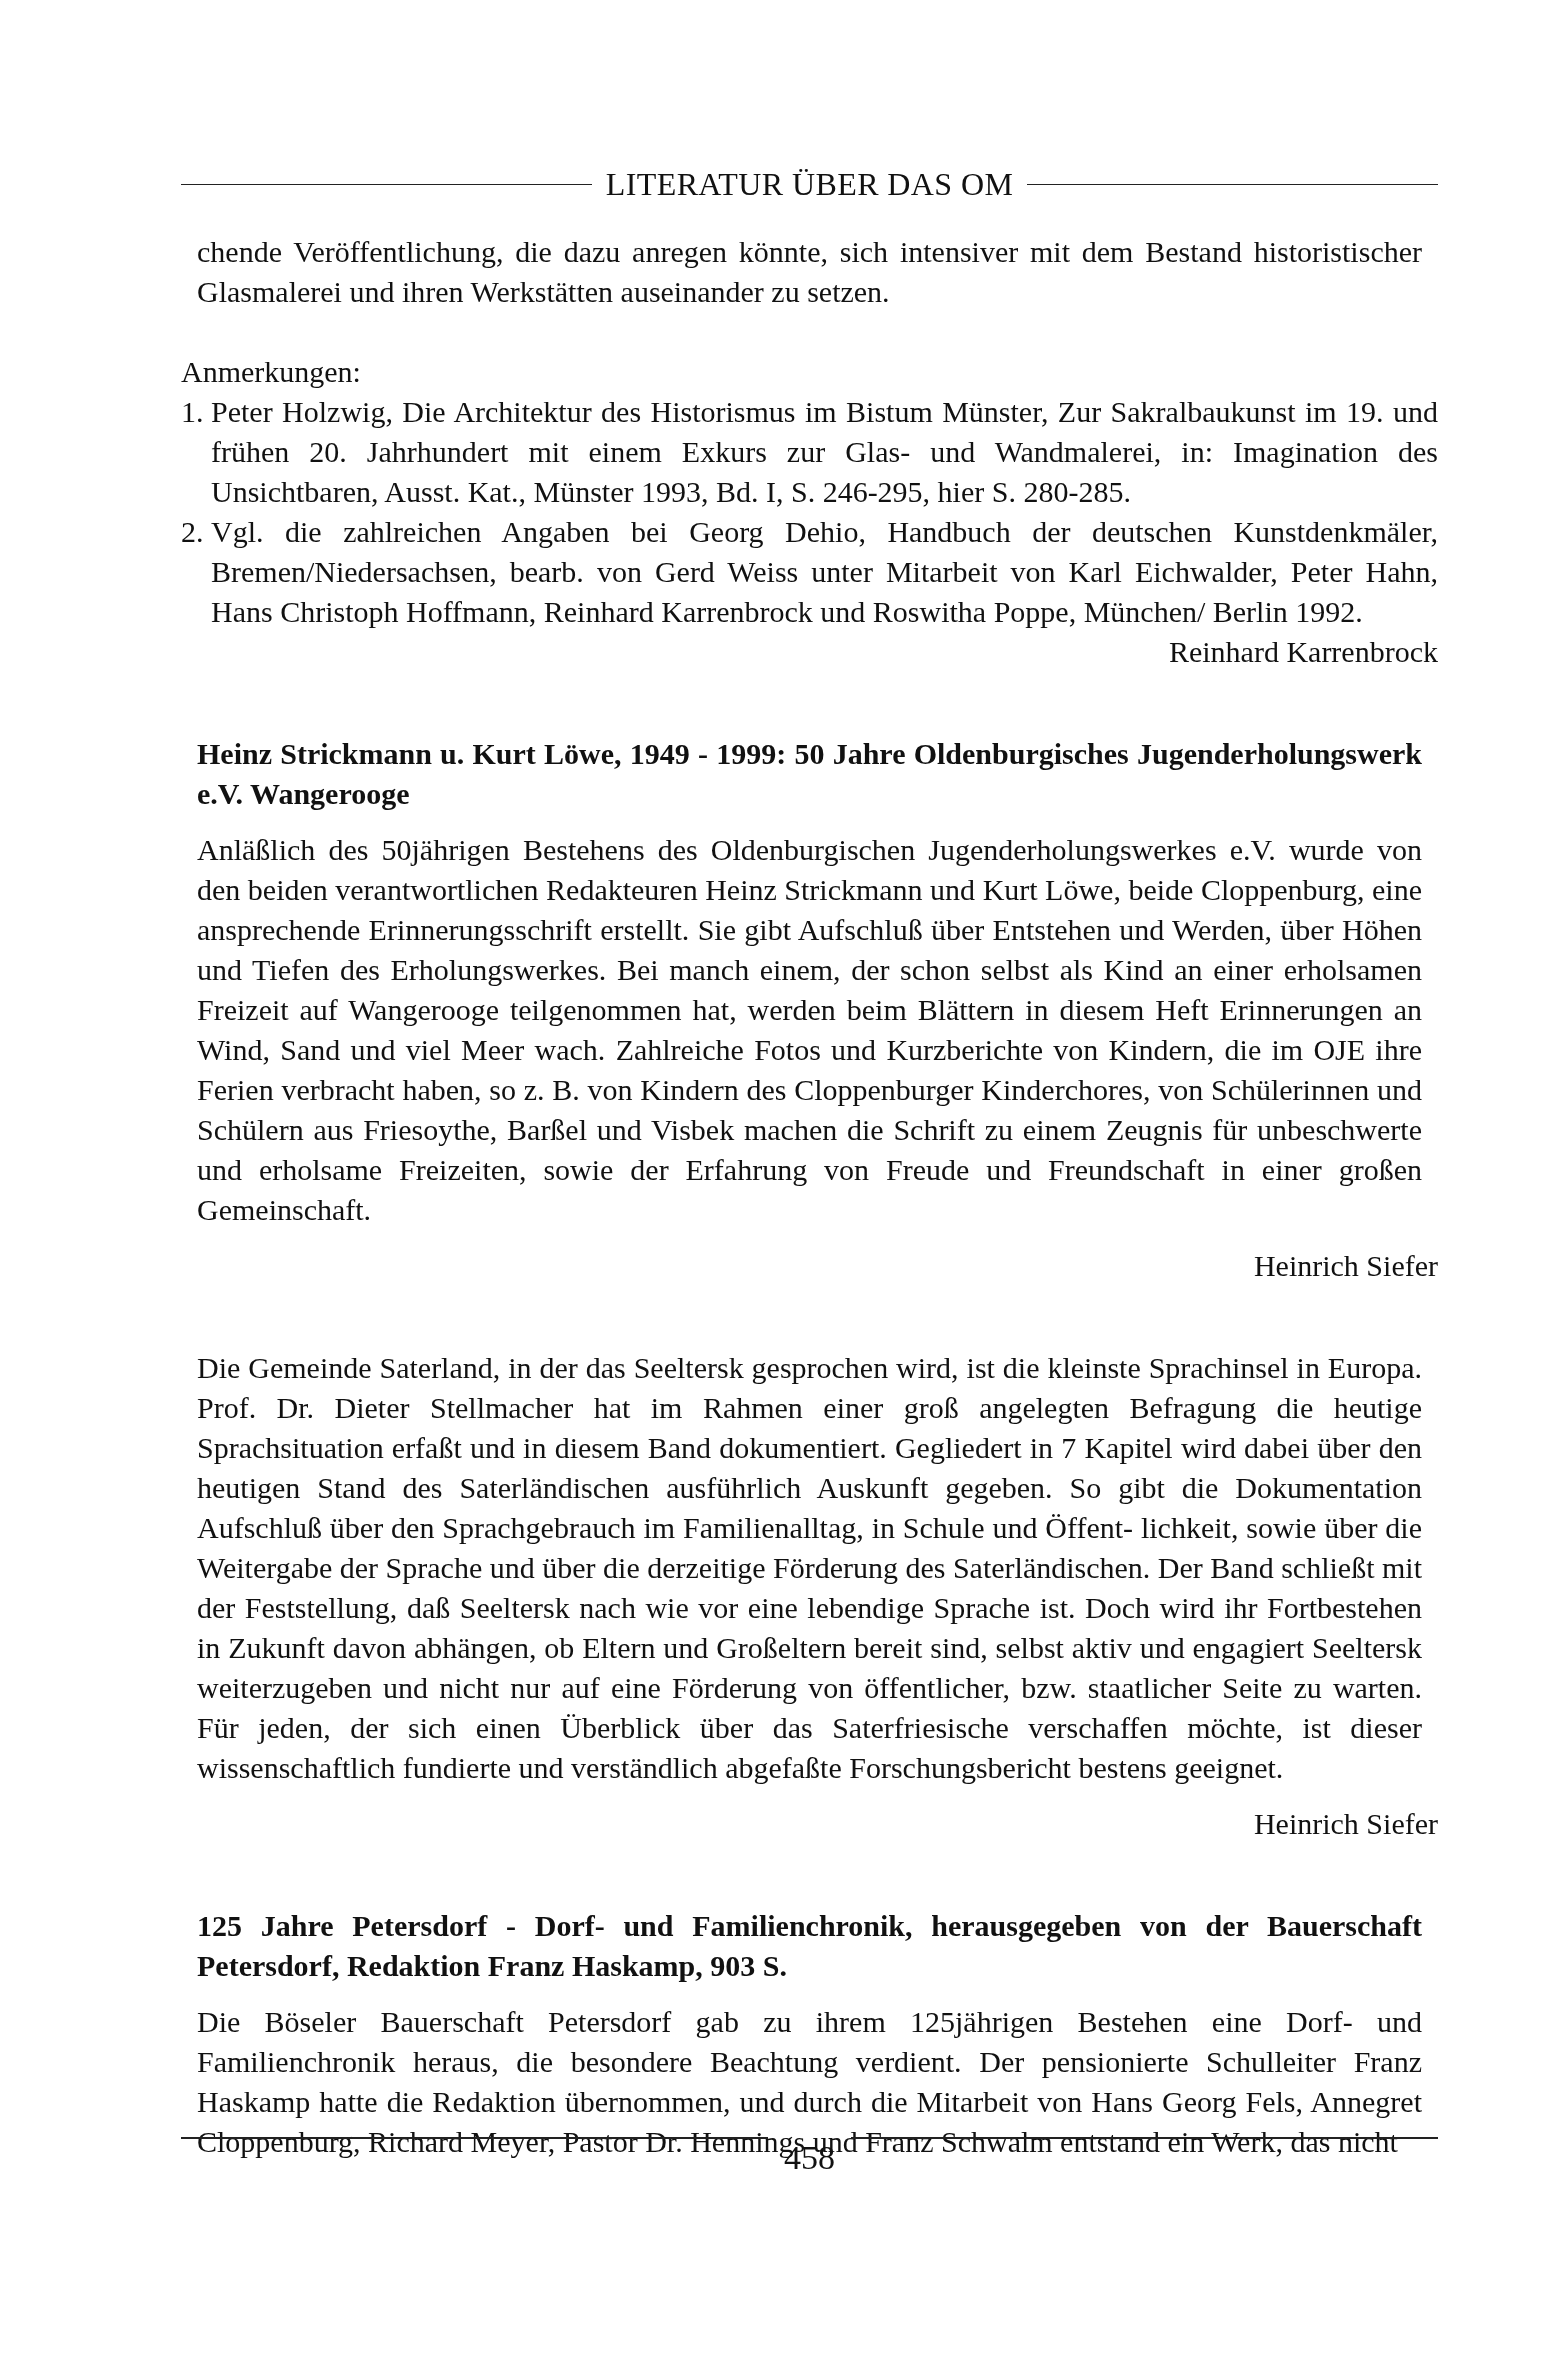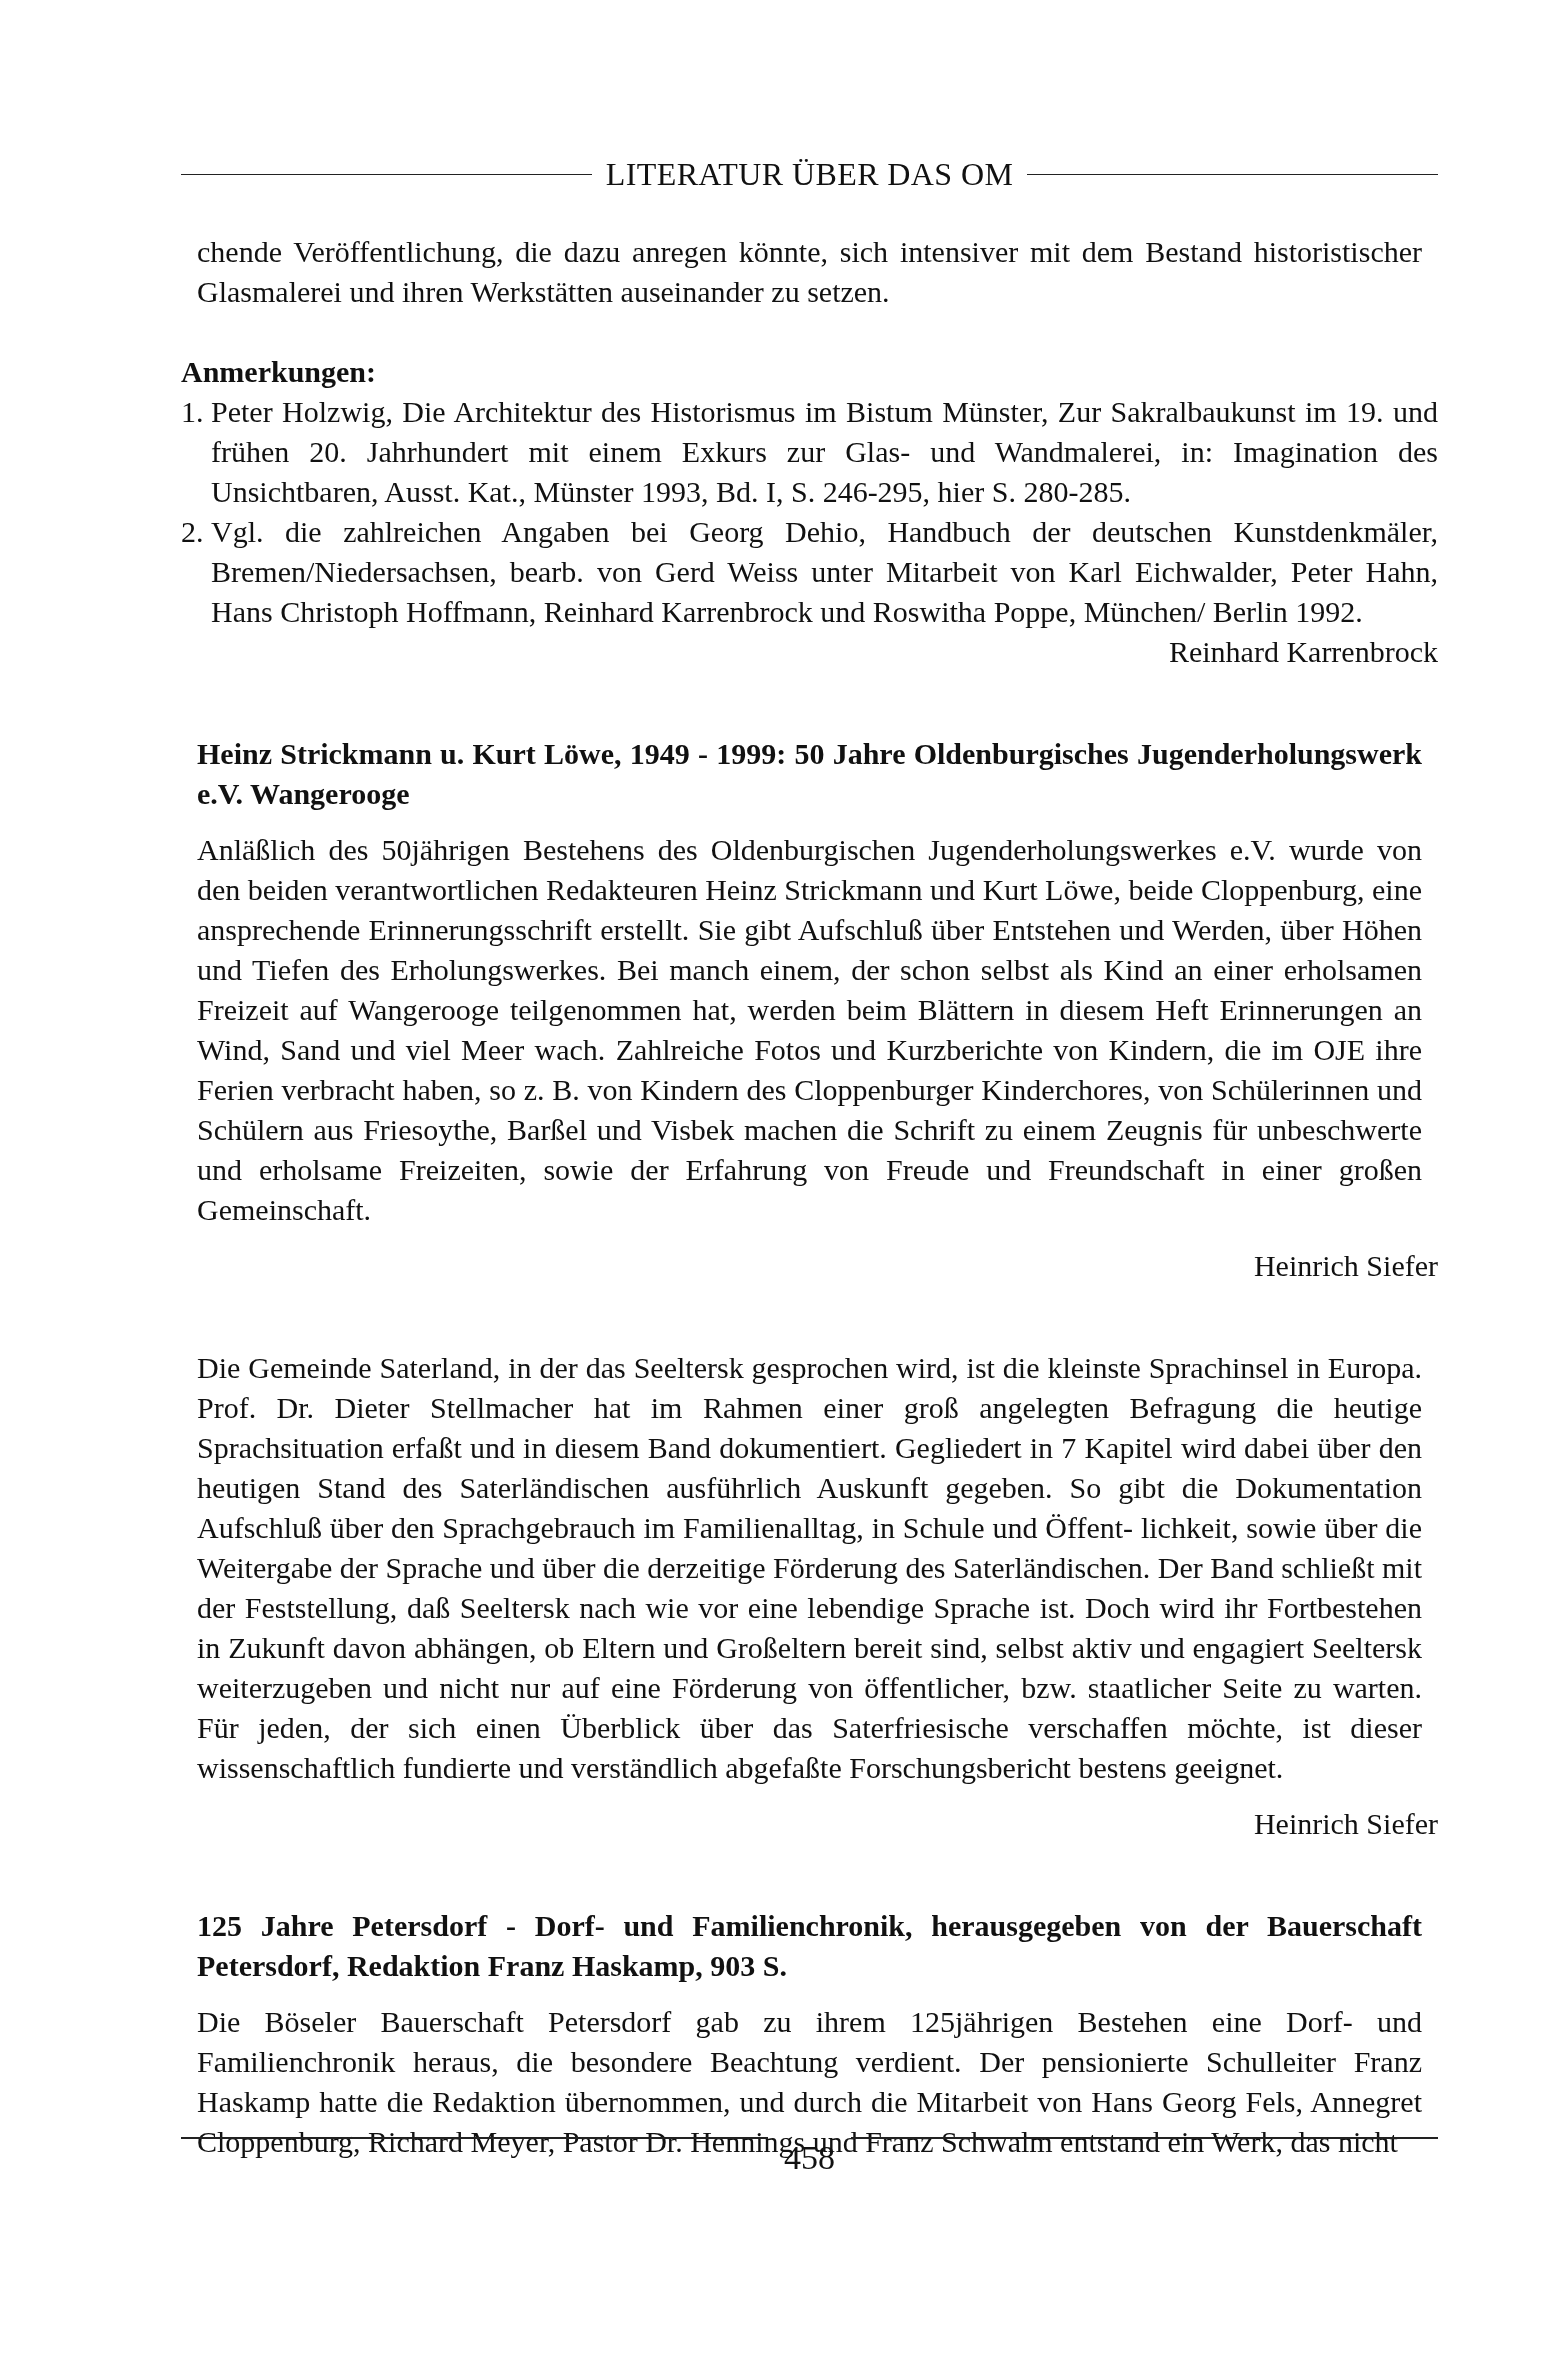--- a/index.html
+++ b/index.html
@@ -1,26 +1,26 @@
 <!DOCTYPE html>
 <html style="font-size:14px"><head>
 <meta charset="utf-8">
 <style>
   html, body { margin:0; padding:0; background:#ffffff; }
   body { width:1558px; height:2377px; position:relative; overflow:hidden;
          font-family:"Liberation Serif","DejaVu Serif",serif; color:#111111; }
   .page { position:absolute; left:181px; top:0; width:1257px; }
-  .runhead { position:absolute; top:154px; left:0; width:1257px; height:41px;
+  .runhead { position:absolute; top:164px; left:0; width:1257px; height:41px;
              display:flex; align-items:center;justify-content:flex-end; }
   .rule { flex:1; height:1.8px; background:#222; }
   .runhead .title { padding:0 14px; font-size:32px; letter-spacing:0.4px; line-height:41px; }
   .body { position:absolute; top:216px; left:0; width:1257px; font-size:30px; line-height:40px; }
   p { margin:16px; text-align:justify; hyphens:manual; }
   .bold { font-weight:bold; }
-  .notes-head { margin-top:40px; font-weight:bold; }
+  .notes-head { margin-top:40px; font-weight:normal; }
   ol { list-style:none; margin:0; padding:0; }
   ol li { position:relative; padding-left:30px; text-align:justify; }
   ol li .num { position:absolute; left:0; top:0; }
   .sig { text-align:right; }
   .gap { height:46px; }
   .footer { position:absolute; top:2137px; left:0; width:1257px; height:41px;
             display:flex; }
   .footer .pno { padding:0 16px; font-size:34px; line-height:41px; }
 </style>
 </head>

